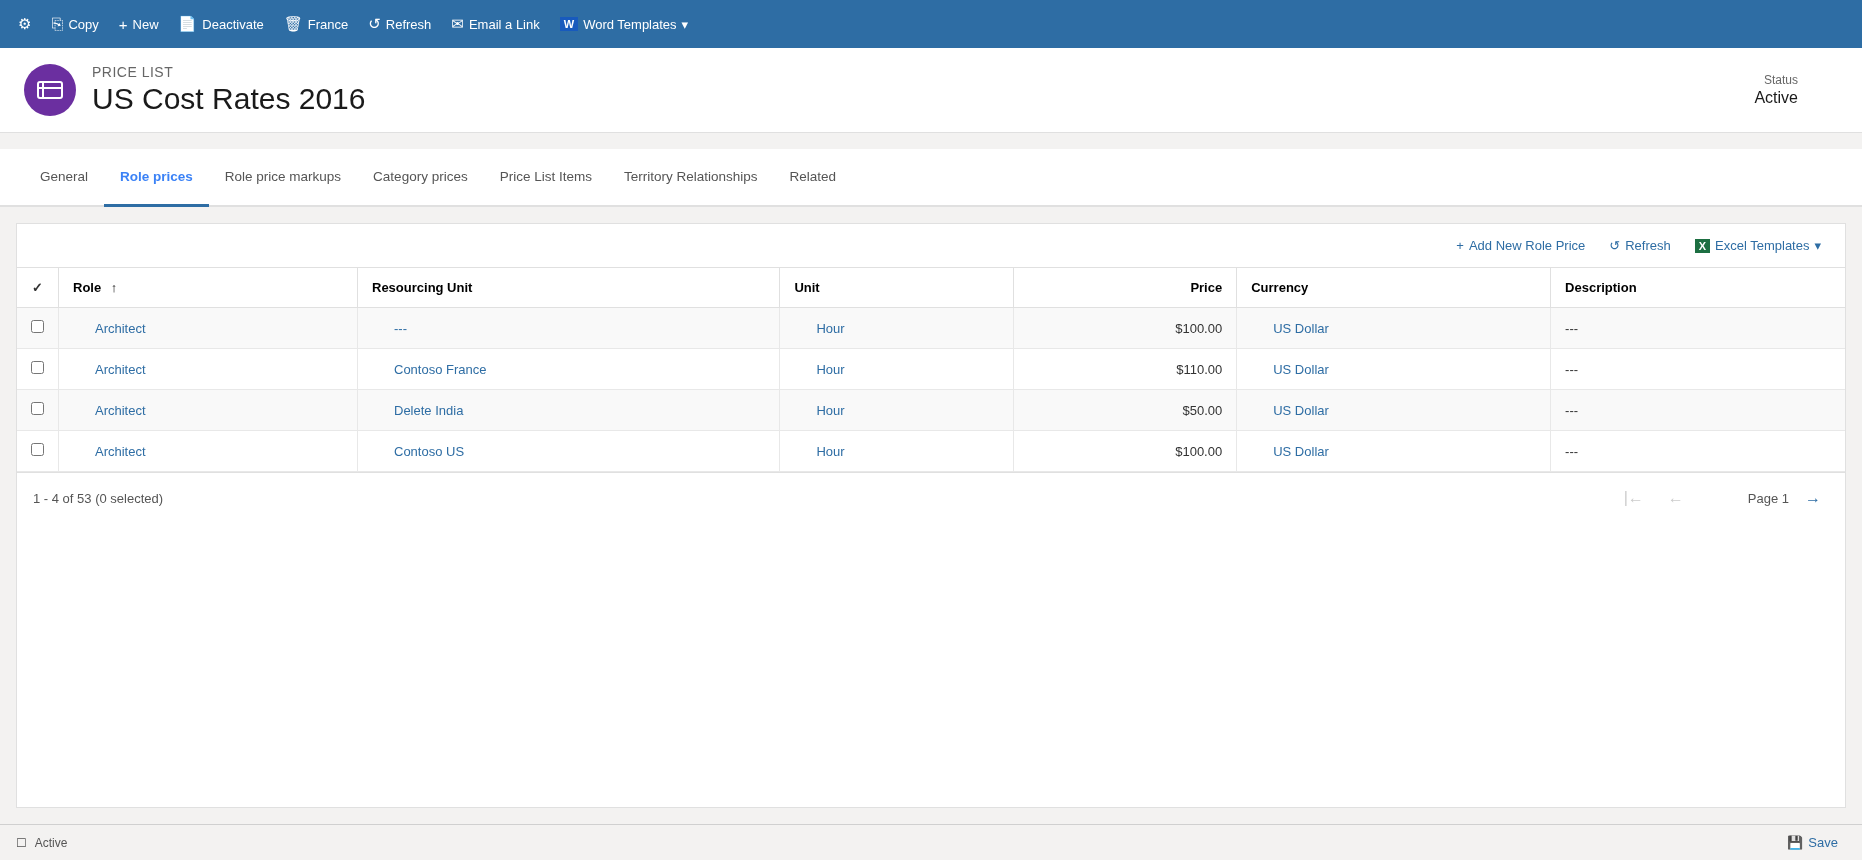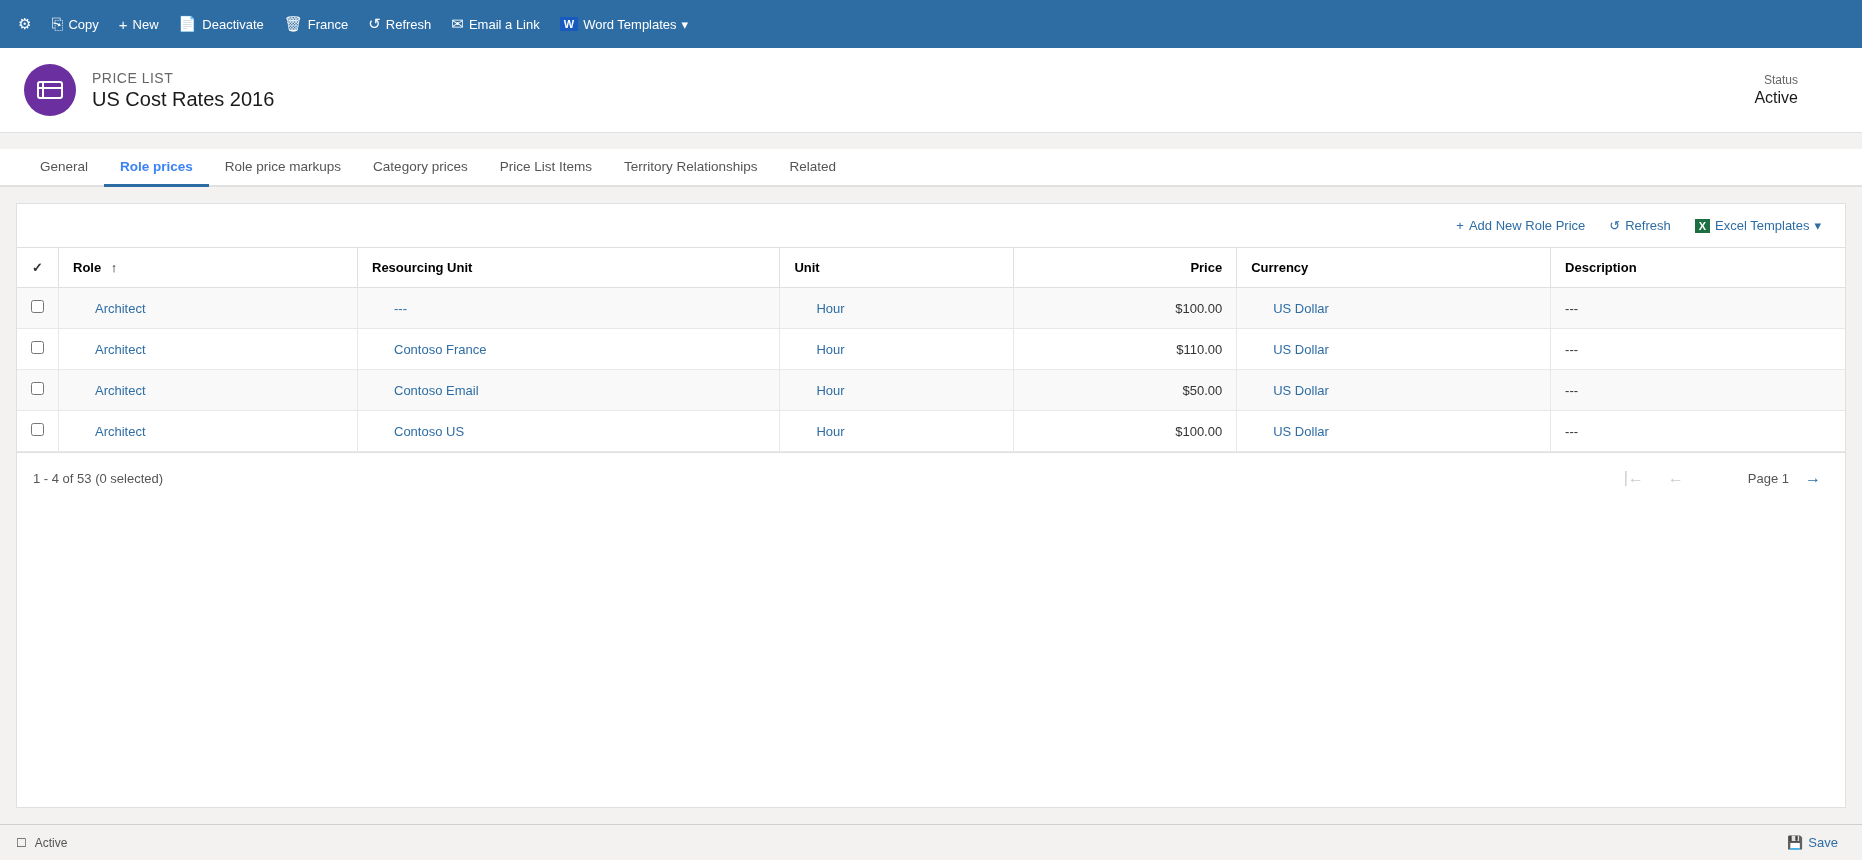--- a/index.html
+++ b/index.html
@@ -47,38 +47,38 @@
       background: #6b2fa0;
       display: flex;
       align-items: center;
       justify-content: center;
       color: white;
       font-size: 22px;
       flex-shrink: 0;
     }
     .header-info { flex: 1; }
     .header-label { font-size: 14px; color: #666; text-transform: uppercase; letter-spacing: 0.5px; margin-bottom: 2px; }
-    .header-title { font-size: 20px; font-weight: 400; color: #1a1a1a; }
+    .header-title { font-size: 30px; font-weight: 400; color: #1a1a1a; }
     .header-status { margin-left: auto; text-align: right; padding-right: 40px; }
     .header-status-label { font-size: 12px; color: #666; }
     .header-status-value { font-size: 16px; color: #1a1a1a; margin-top: 2px; }
 
     
     .tabs-bar {
       background: white;
       display: flex;
       align-items: flex-end;
       padding: 0 24px;
       border-bottom: 2px solid #e0e0e0;
       flex-shrink: 0;
       gap: 0;
       margin-top: 16px;
     }
     .tab {
-      padding: 10px 16px;
+      padding: 20px 16px;
       cursor: pointer;
       font-size: 13.5px;
       color: #555;
       border-bottom: 3px solid transparent;
       margin-bottom: -2px;
       white-space: nowrap;
     }
     .tab.active { color: #3b82f6; border-bottom: 3px solid #2e6da4; font-weight: 600; }
 
     
@@ -344,21 +344,21 @@
       <td class="link">Architect</td>
       <td class="link">Contoso France</td>
       <td class="link">Hour</td>
       <td class="price">$110.00</td>
       <td class="link">US Dollar</td>
       <td>---</td>
     </tr>
           <tr>
       <td class="check-col"><input type="checkbox" style="cursor: pointer;"></td>
       <td class="link">Architect</td>
-      <td class="link">Contoso Email</td>
+      <td class="link">Delete India</td>
       <td class="link">Hour</td>
       <td class="price">$50.00</td>
       <td class="link">US Dollar</td>
       <td>---</td>
     </tr>
           <tr>
       <td class="check-col"><input type="checkbox" style="cursor: pointer;"></td>
       <td class="link">Architect</td>
       <td class="link">Contoso US</td>
       <td class="link">Hour</td>

